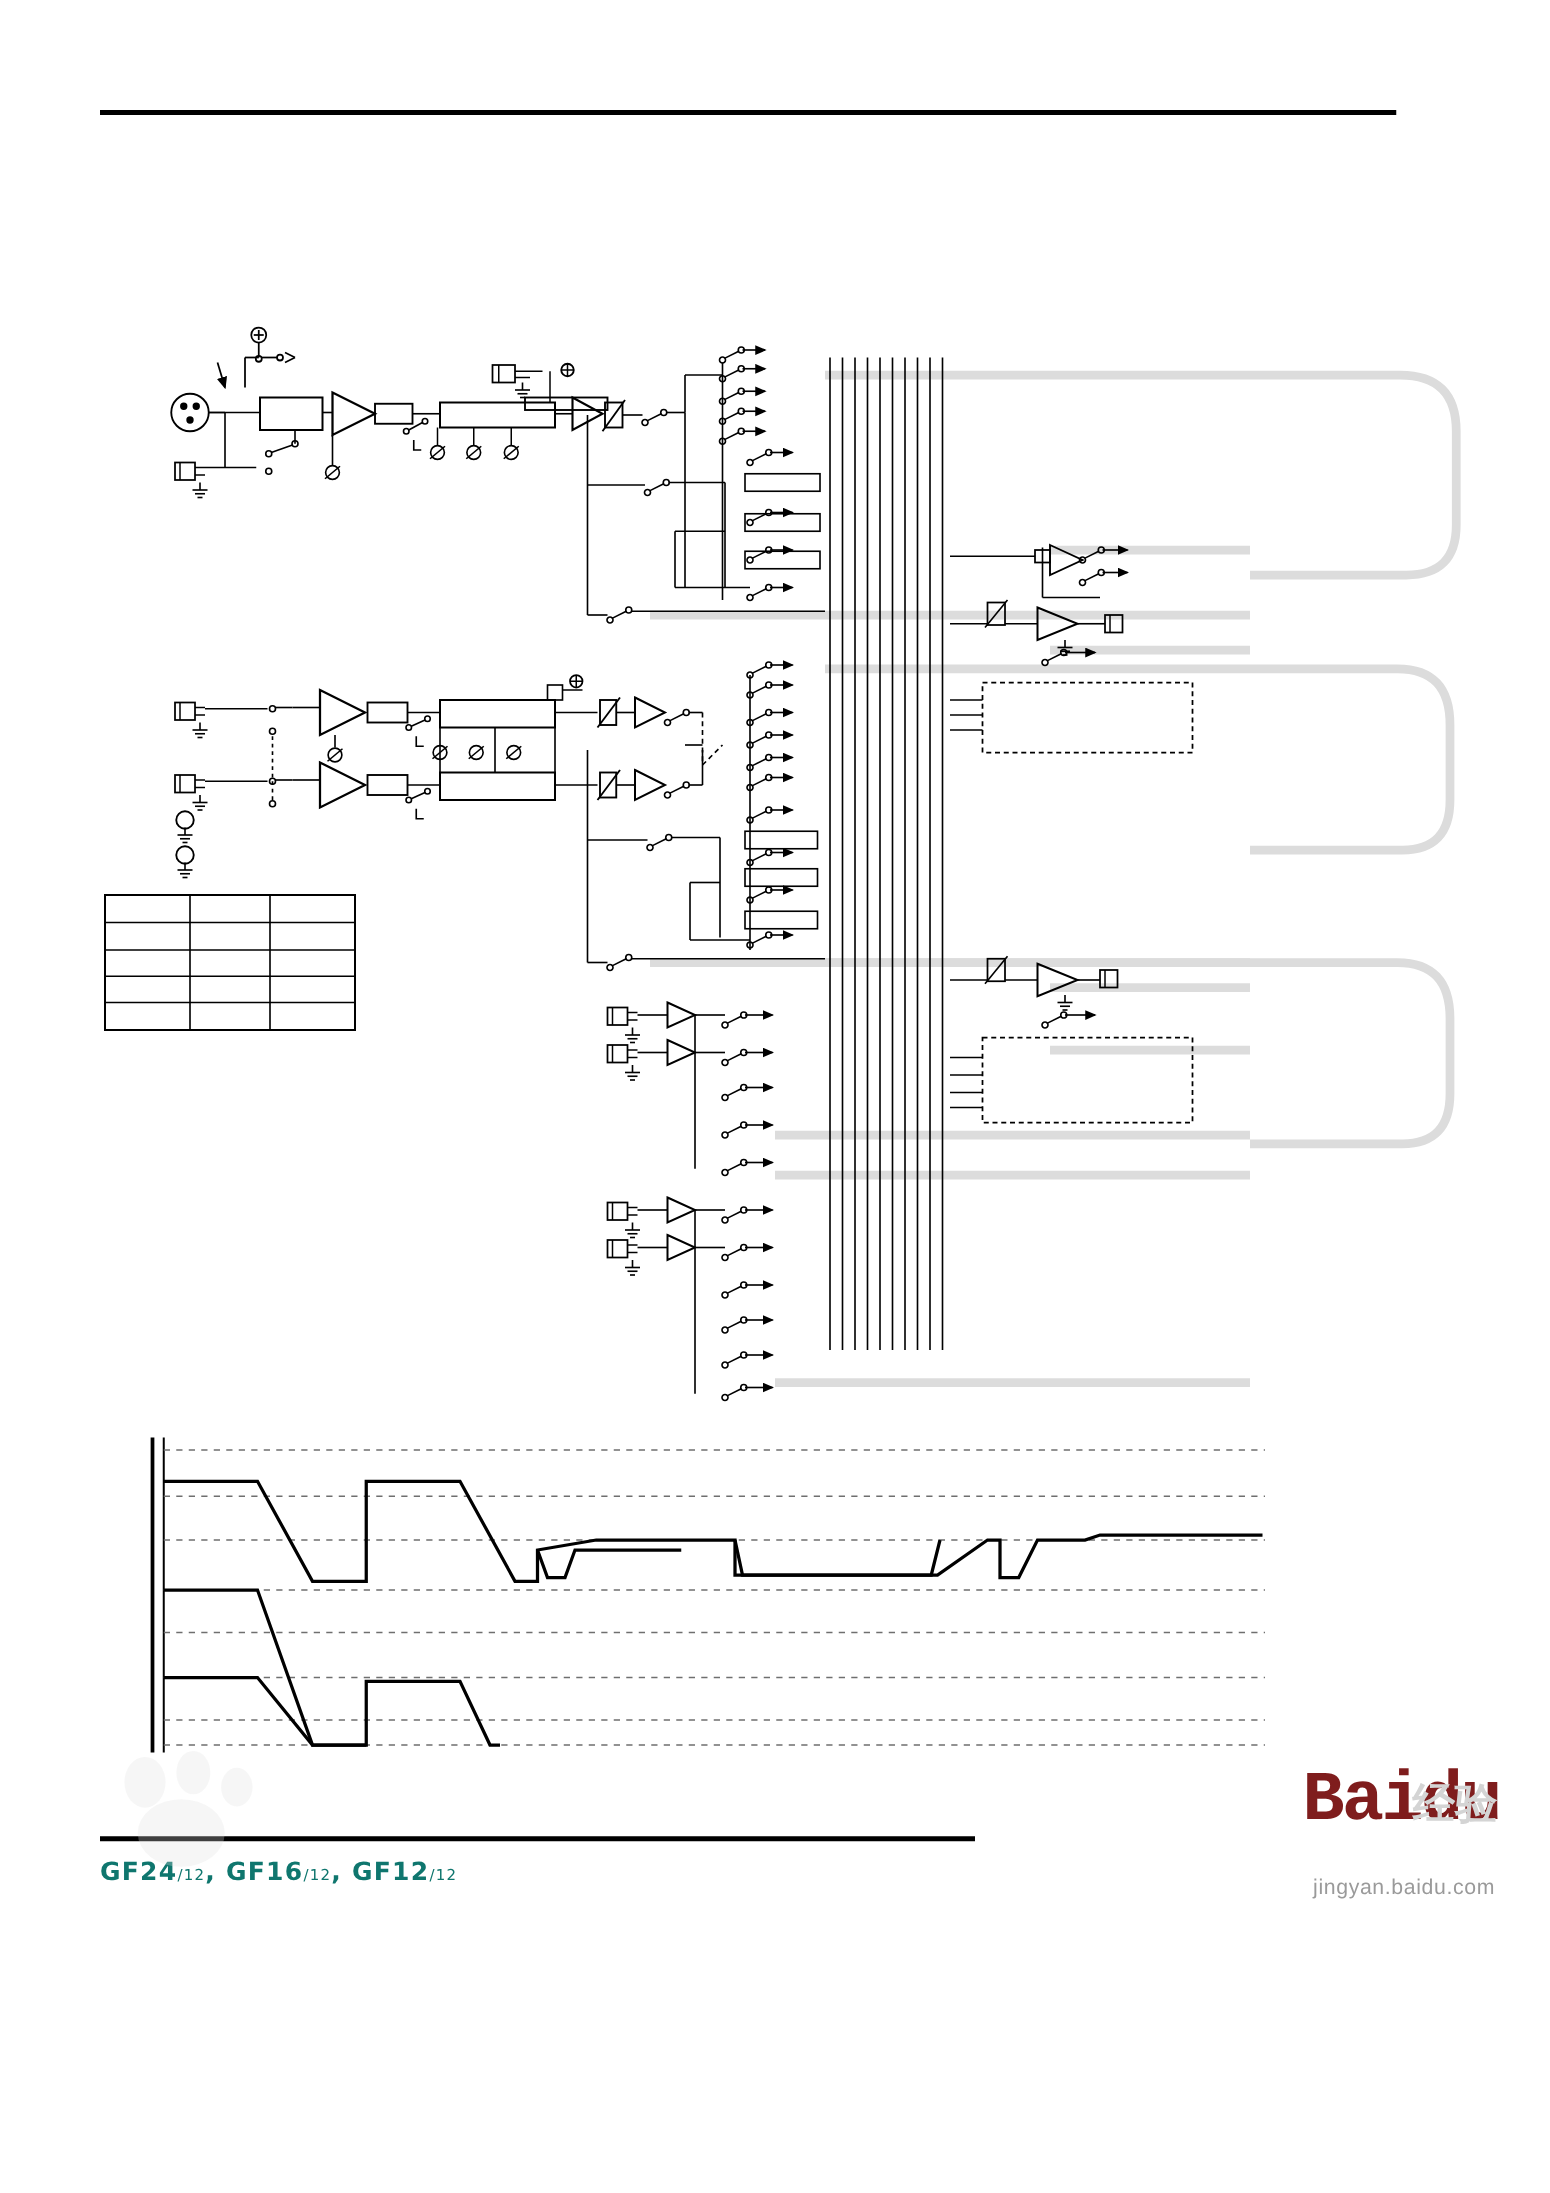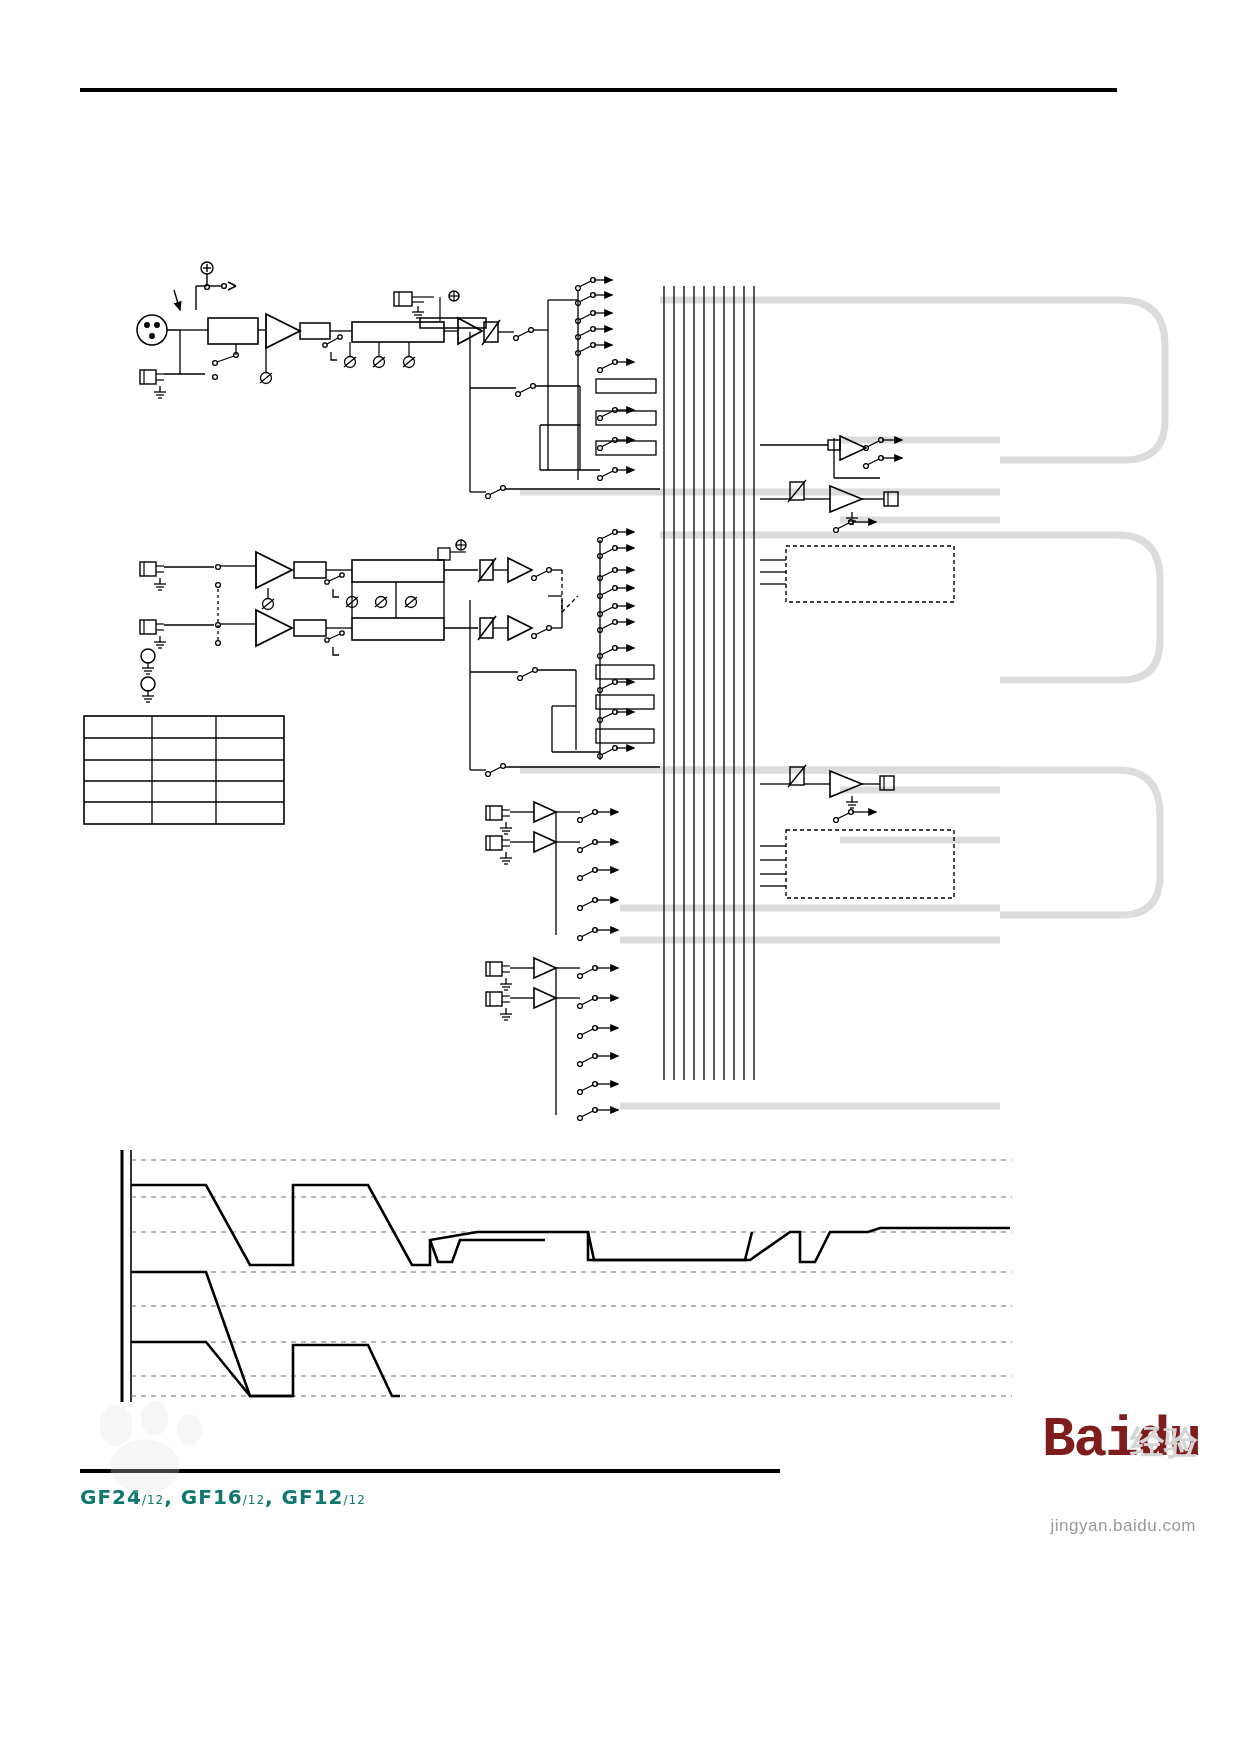--- a/index.html
+++ b/index.html
@@ -5,21 +5,21 @@
   html,body{margin:0;padding:0;background:#ffffff;}
   body{width:1240px;height:1754px;position:relative;font-family:"Liberation Sans",sans-serif;overflow:hidden;}
   .page{position:absolute;left:0;top:0;width:1240px;height:1754px;}
   .rule{position:absolute;background:#000;}
   .rule-top{left:80px;top:88px;width:1037px;height:4px;}
   .rule-bot{left:80px;top:1469px;width:700px;height:4px;}
   .footer{position:absolute;left:80px;top:1485px;font-size:20px;letter-spacing:1px;color:#0f766e;font-family:"DejaVu Sans",sans-serif;font-weight:bold;}
   .footer .sub{font-size:12px;font-weight:normal;}
   svg{position:absolute;left:0;top:0;}
   .wm{position:absolute;right:40px;top:1395px;width:290px;height:110px;opacity:.28;}
-  .wm-text{position:absolute;right:44px;top:1500px;font-size:17px;color:#9a9a9a;letter-spacing:.5px;font-family:"Liberation Sans",sans-serif;margin-top:16px;}
+  .wm-text{position:absolute;right:44px;top:1500px;font-size:17px;color:#9a9a9a;letter-spacing:.5px;font-family:"Liberation Sans",sans-serif;}
   .wm-big{position:absolute;right:40px;top:1408px;font-size:56px;color:#7f1d1d;font-weight:bold;letter-spacing:-2px;font-family:Liberation Mono, monospace;}
   .wm-cn{position:absolute;right:42px;top:1420px;font-size:34px;color:#d4d4d4;font-weight:bold;}
 </style>
 </head>
 <body>
 
 <div class="page">
 
   <div class="rule rule-top"></div>
   <div class="rule rule-bot"></div>

